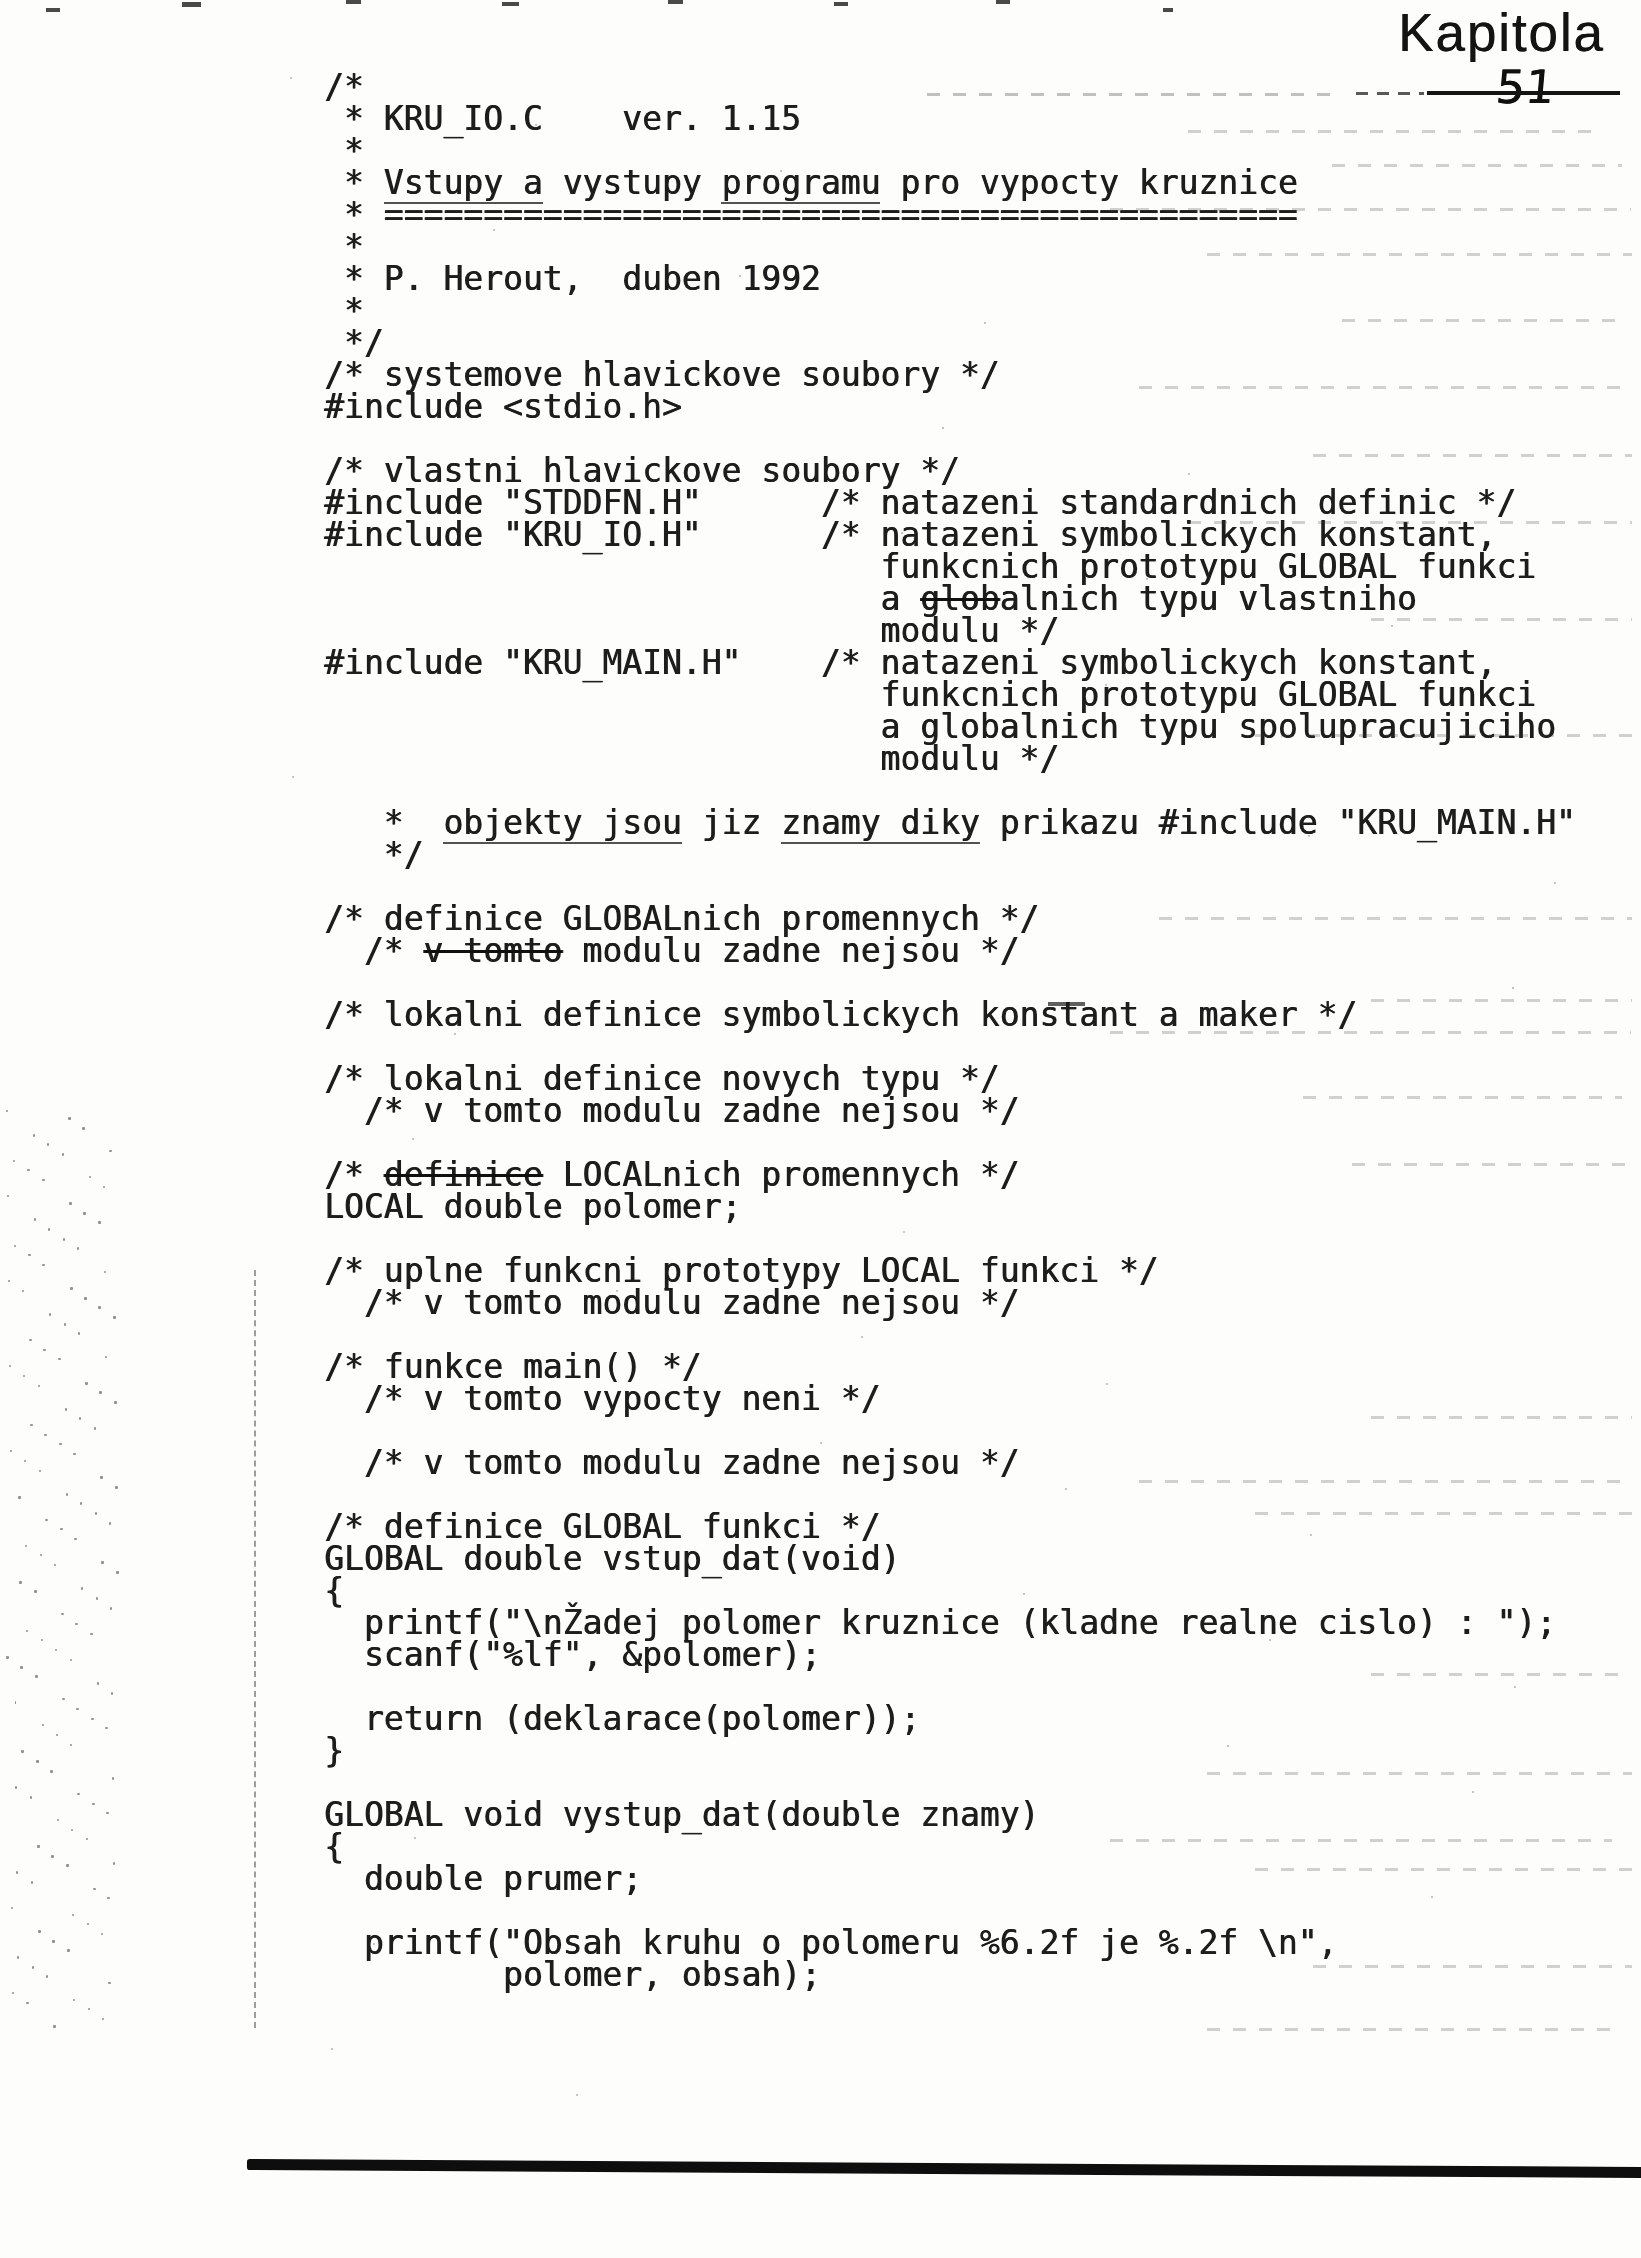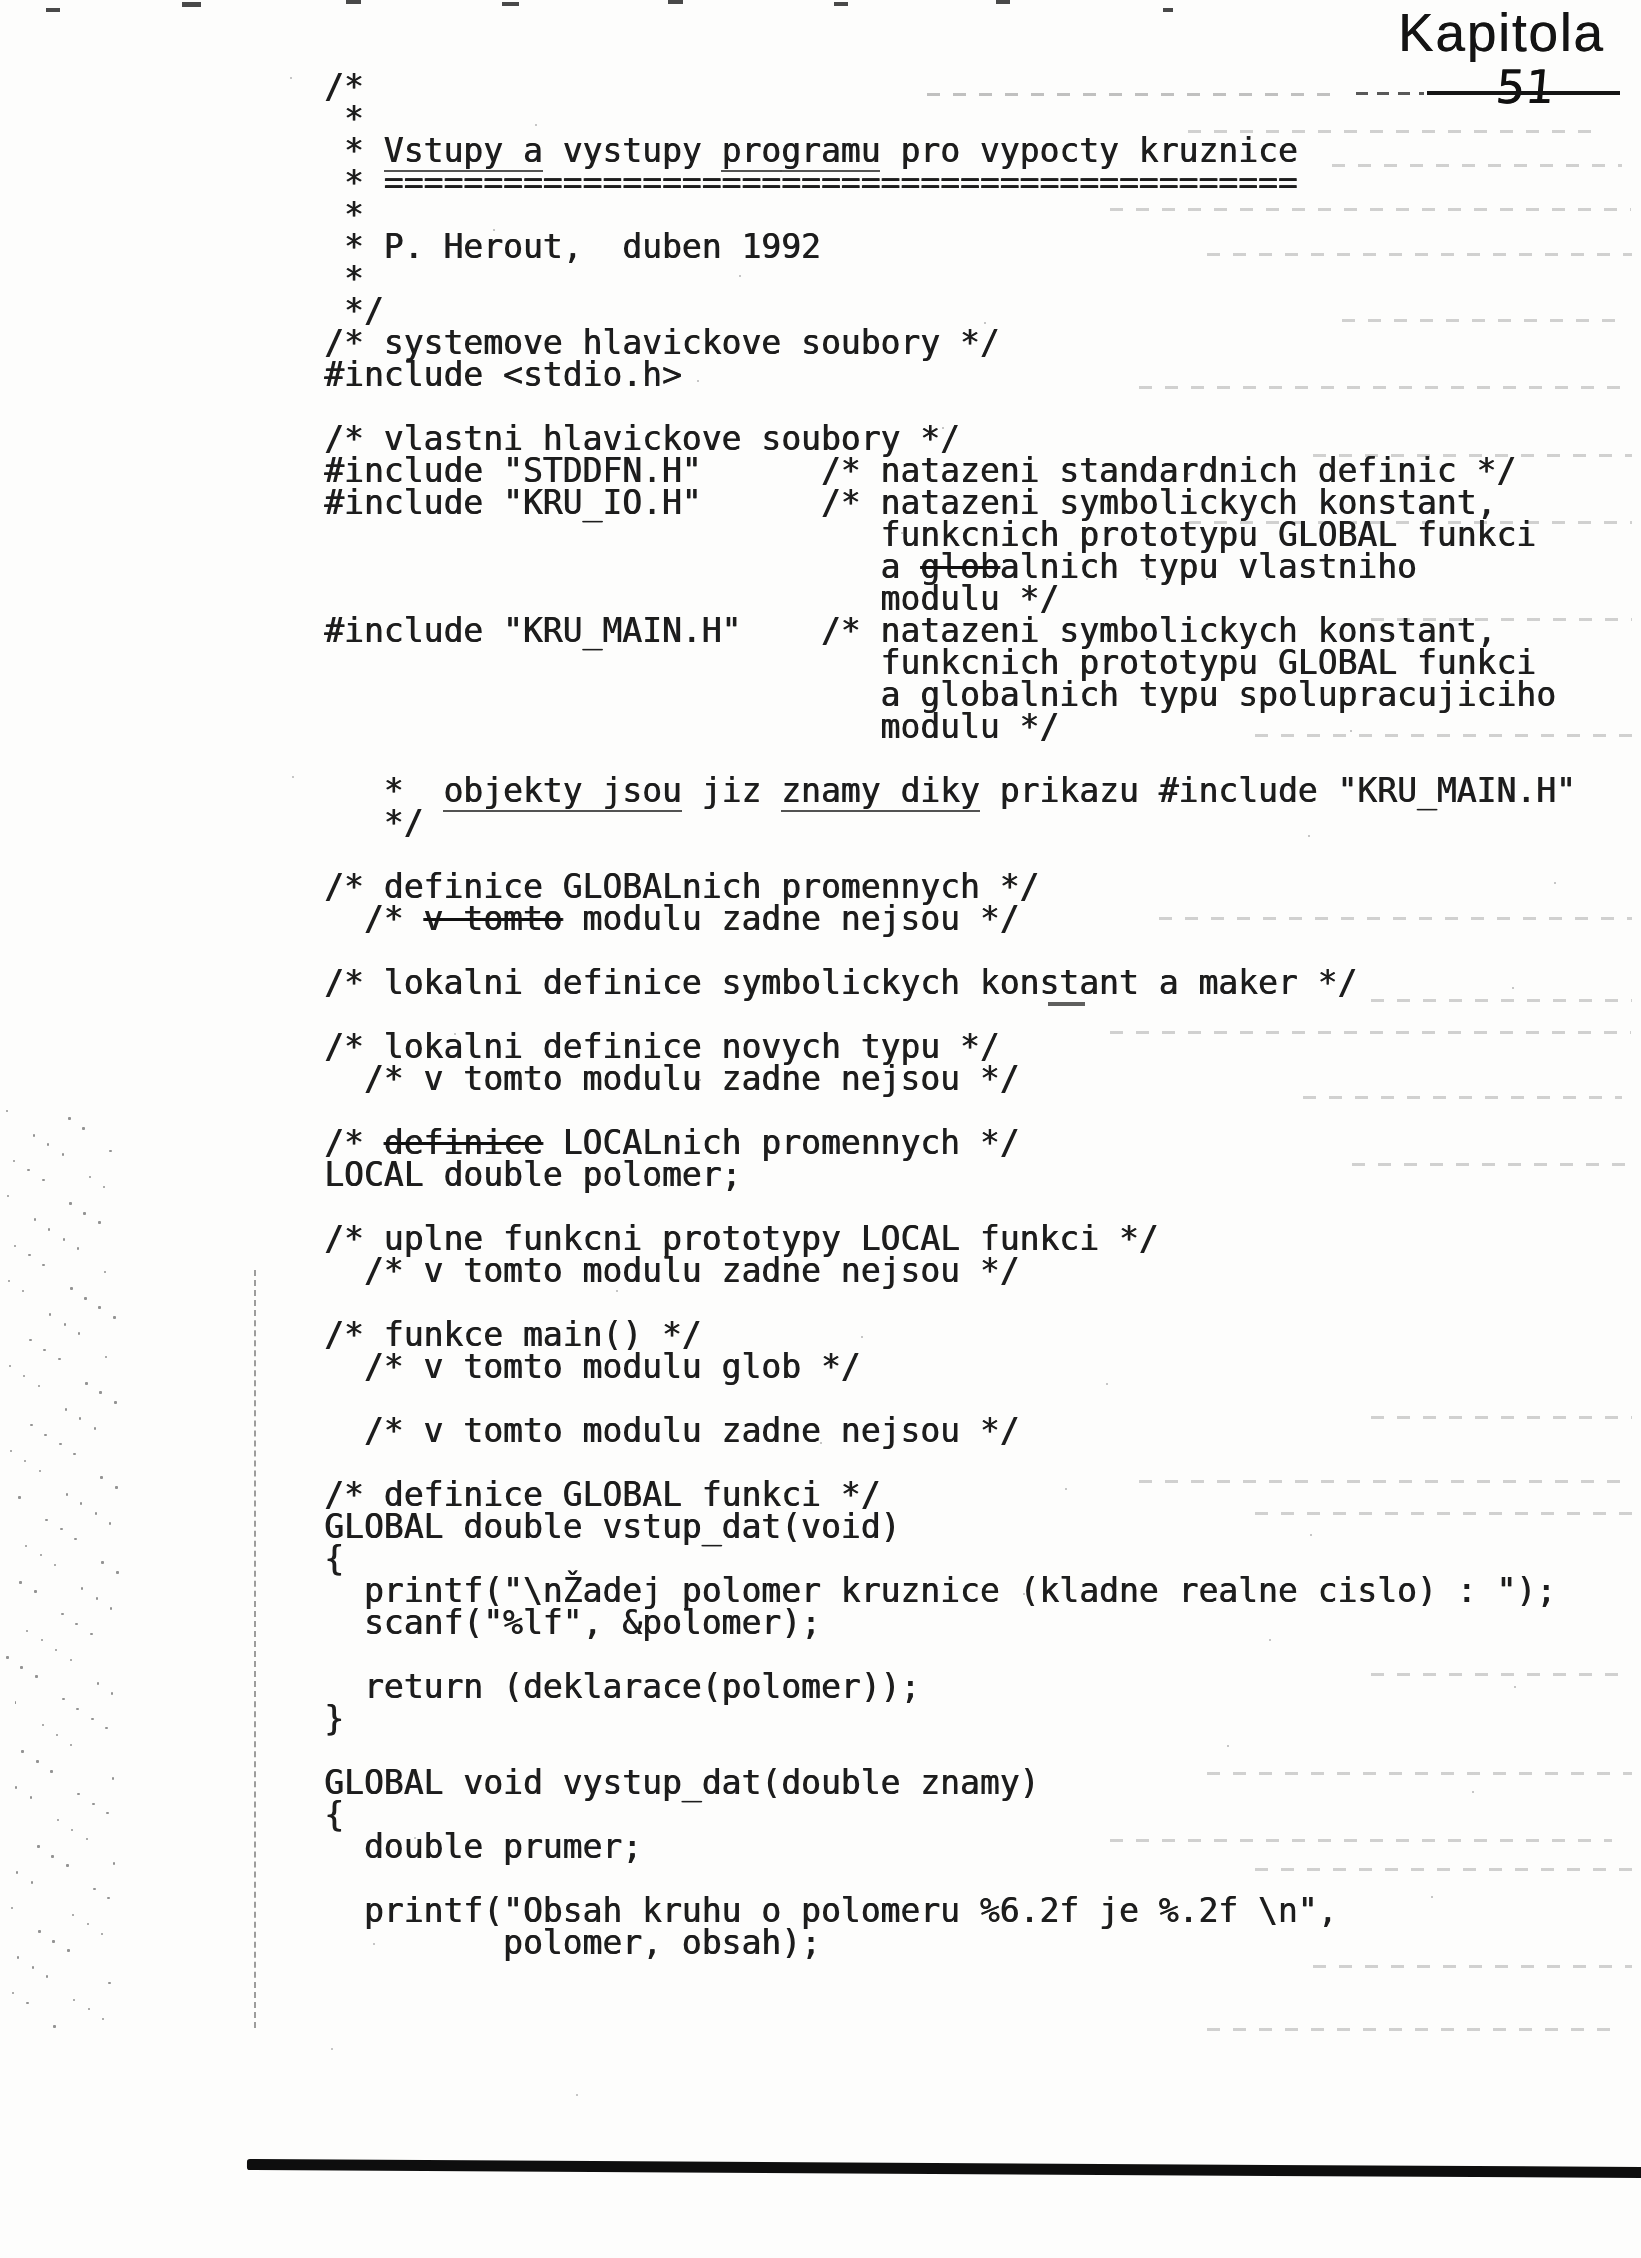--- a/index.html
+++ b/index.html
@@ -58,20 +58,21 @@
 </head>
 <body>
 
 <div class="chapter">Kapitola</div>
 <div class="pagenum">51</div>
 <div class="pagenum-strike"></div>
 <div class="pagenum-dashes"></div>
 
 <div class="code">
     <div class="code-line"><span>/*</span></div>
+    <div class="code-line"><span> * KRU_IO.C    ver. 1.15</span></div>
     <div class="code-line"><span> *</span></div>
     <div class="code-line"><span> * </span><span class="seg-u">Vstupy a</span><span> vystupy </span><span class="seg-u">programu</span><span> pro vypocty kruznice</span></div>
     <div class="code-line"><span> * ==============================================</span></div>
     <div class="code-line"><span> *</span></div>
     <div class="code-line"><span> * P. Herout,  duben 1992</span></div>
     <div class="code-line"><span> *</span></div>
     <div class="code-line"><span> */</span></div>
     <div class="code-line"><span>/* systemove hlavickove soubory */</span></div>
     <div class="code-line"><span>#include &lt;stdio.h&gt;</span></div>
     <div class="code-line"><span></span></div>
@@ -97,21 +98,21 @@
     <div class="code-line"><span>/* lokalni definice novych typu */</span></div>
     <div class="code-line"><span>  /* v tomto modulu zadne nejsou */</span></div>
     <div class="code-line"><span></span></div>
     <div class="code-line"><span>/* </span><span class="seg-s">definice</span><span> LOCALnich promennych */</span></div>
     <div class="code-line"><span>LOCAL double polomer;</span></div>
     <div class="code-line"><span></span></div>
     <div class="code-line"><span>/* uplne funkcni prototypy LOCAL funkci */</span></div>
     <div class="code-line"><span>  /* v tomto modulu zadne nejsou */</span></div>
     <div class="code-line"><span></span></div>
     <div class="code-line"><span>/* funkce main() */</span></div>
-    <div class="code-line"><span>  /* v tomto modulu glob */</span></div>
+    <div class="code-line"><span>  /* v tomto vypocty neni */</span></div>
     <div class="code-line"><span></span></div>
     <div class="code-line"><span>  /* v tomto modulu zadne nejsou */</span></div>
     <div class="code-line"><span></span></div>
     <div class="code-line"><span>/* definice GLOBAL funkci */</span></div>
     <div class="code-line"><span>GLOBAL double vstup_dat(void)</span></div>
     <div class="code-line"><span>{</span></div>
     <div class="code-line"><span>  printf("\nŽadej polomer kruznice (kladne realne cislo) : ");</span></div>
     <div class="code-line"><span>  scanf("%lf", &amp;polomer);</span></div>
     <div class="code-line"><span></span></div>
     <div class="code-line"><span>  return (deklarace(polomer));</span></div>

